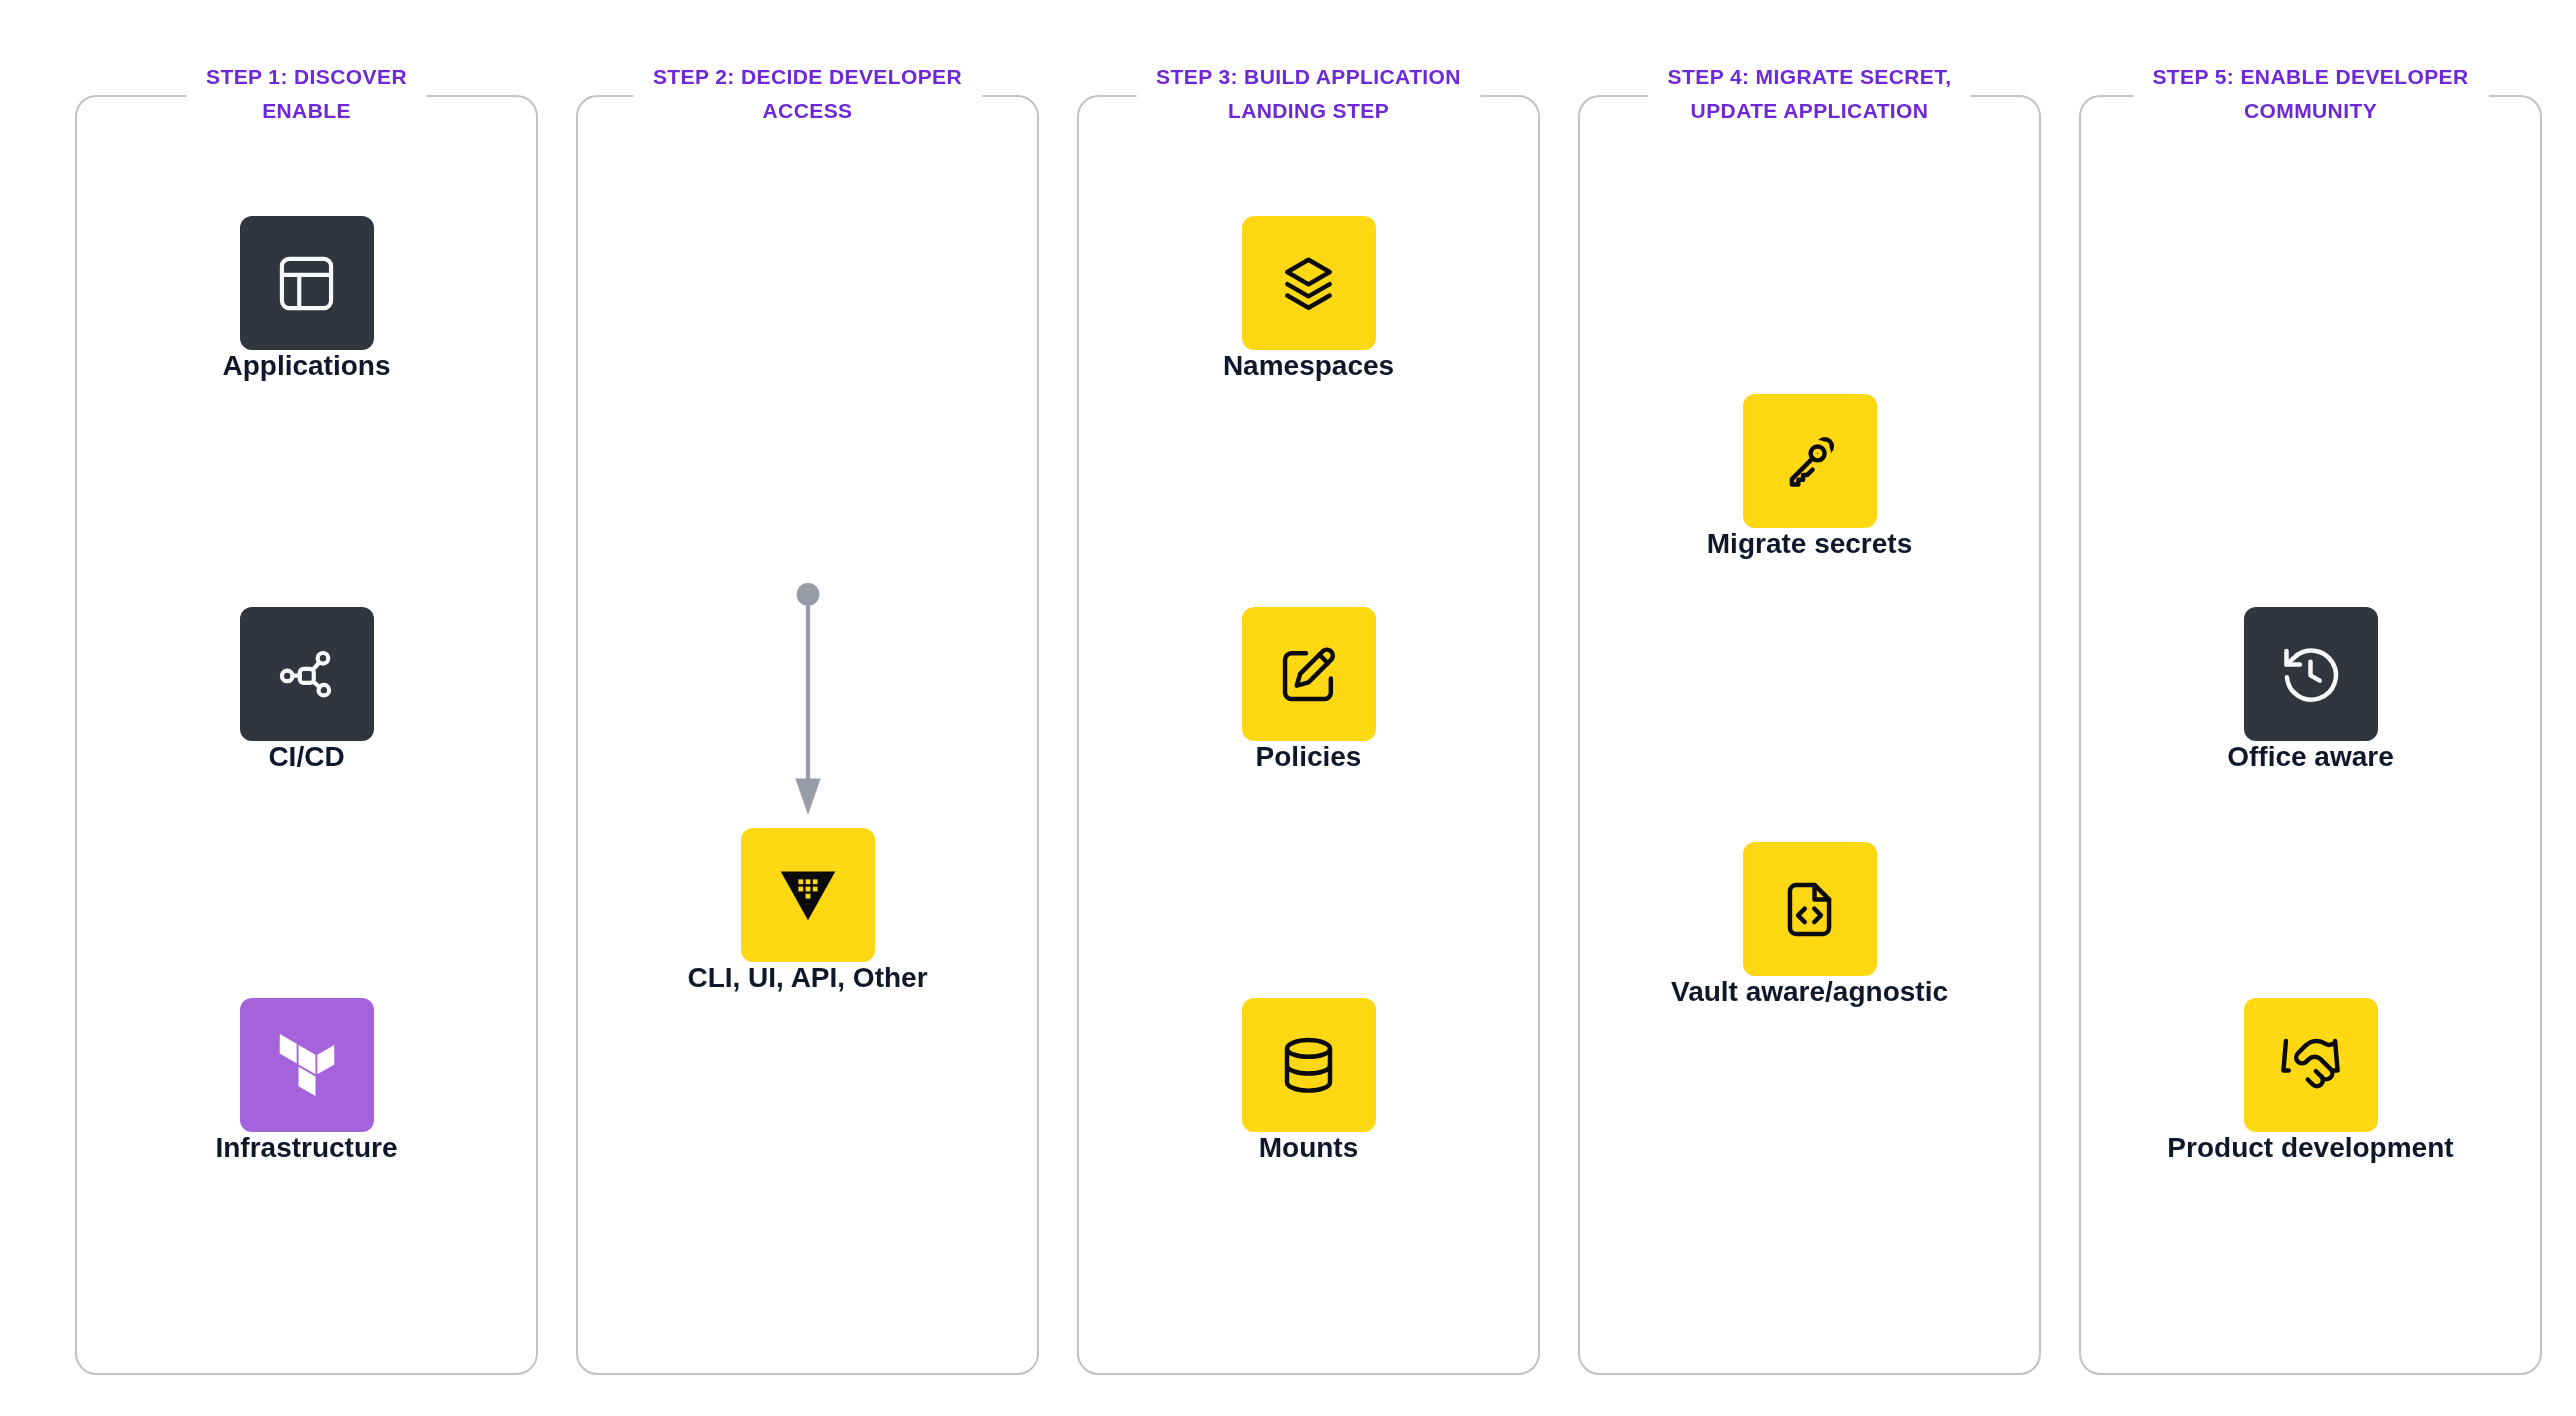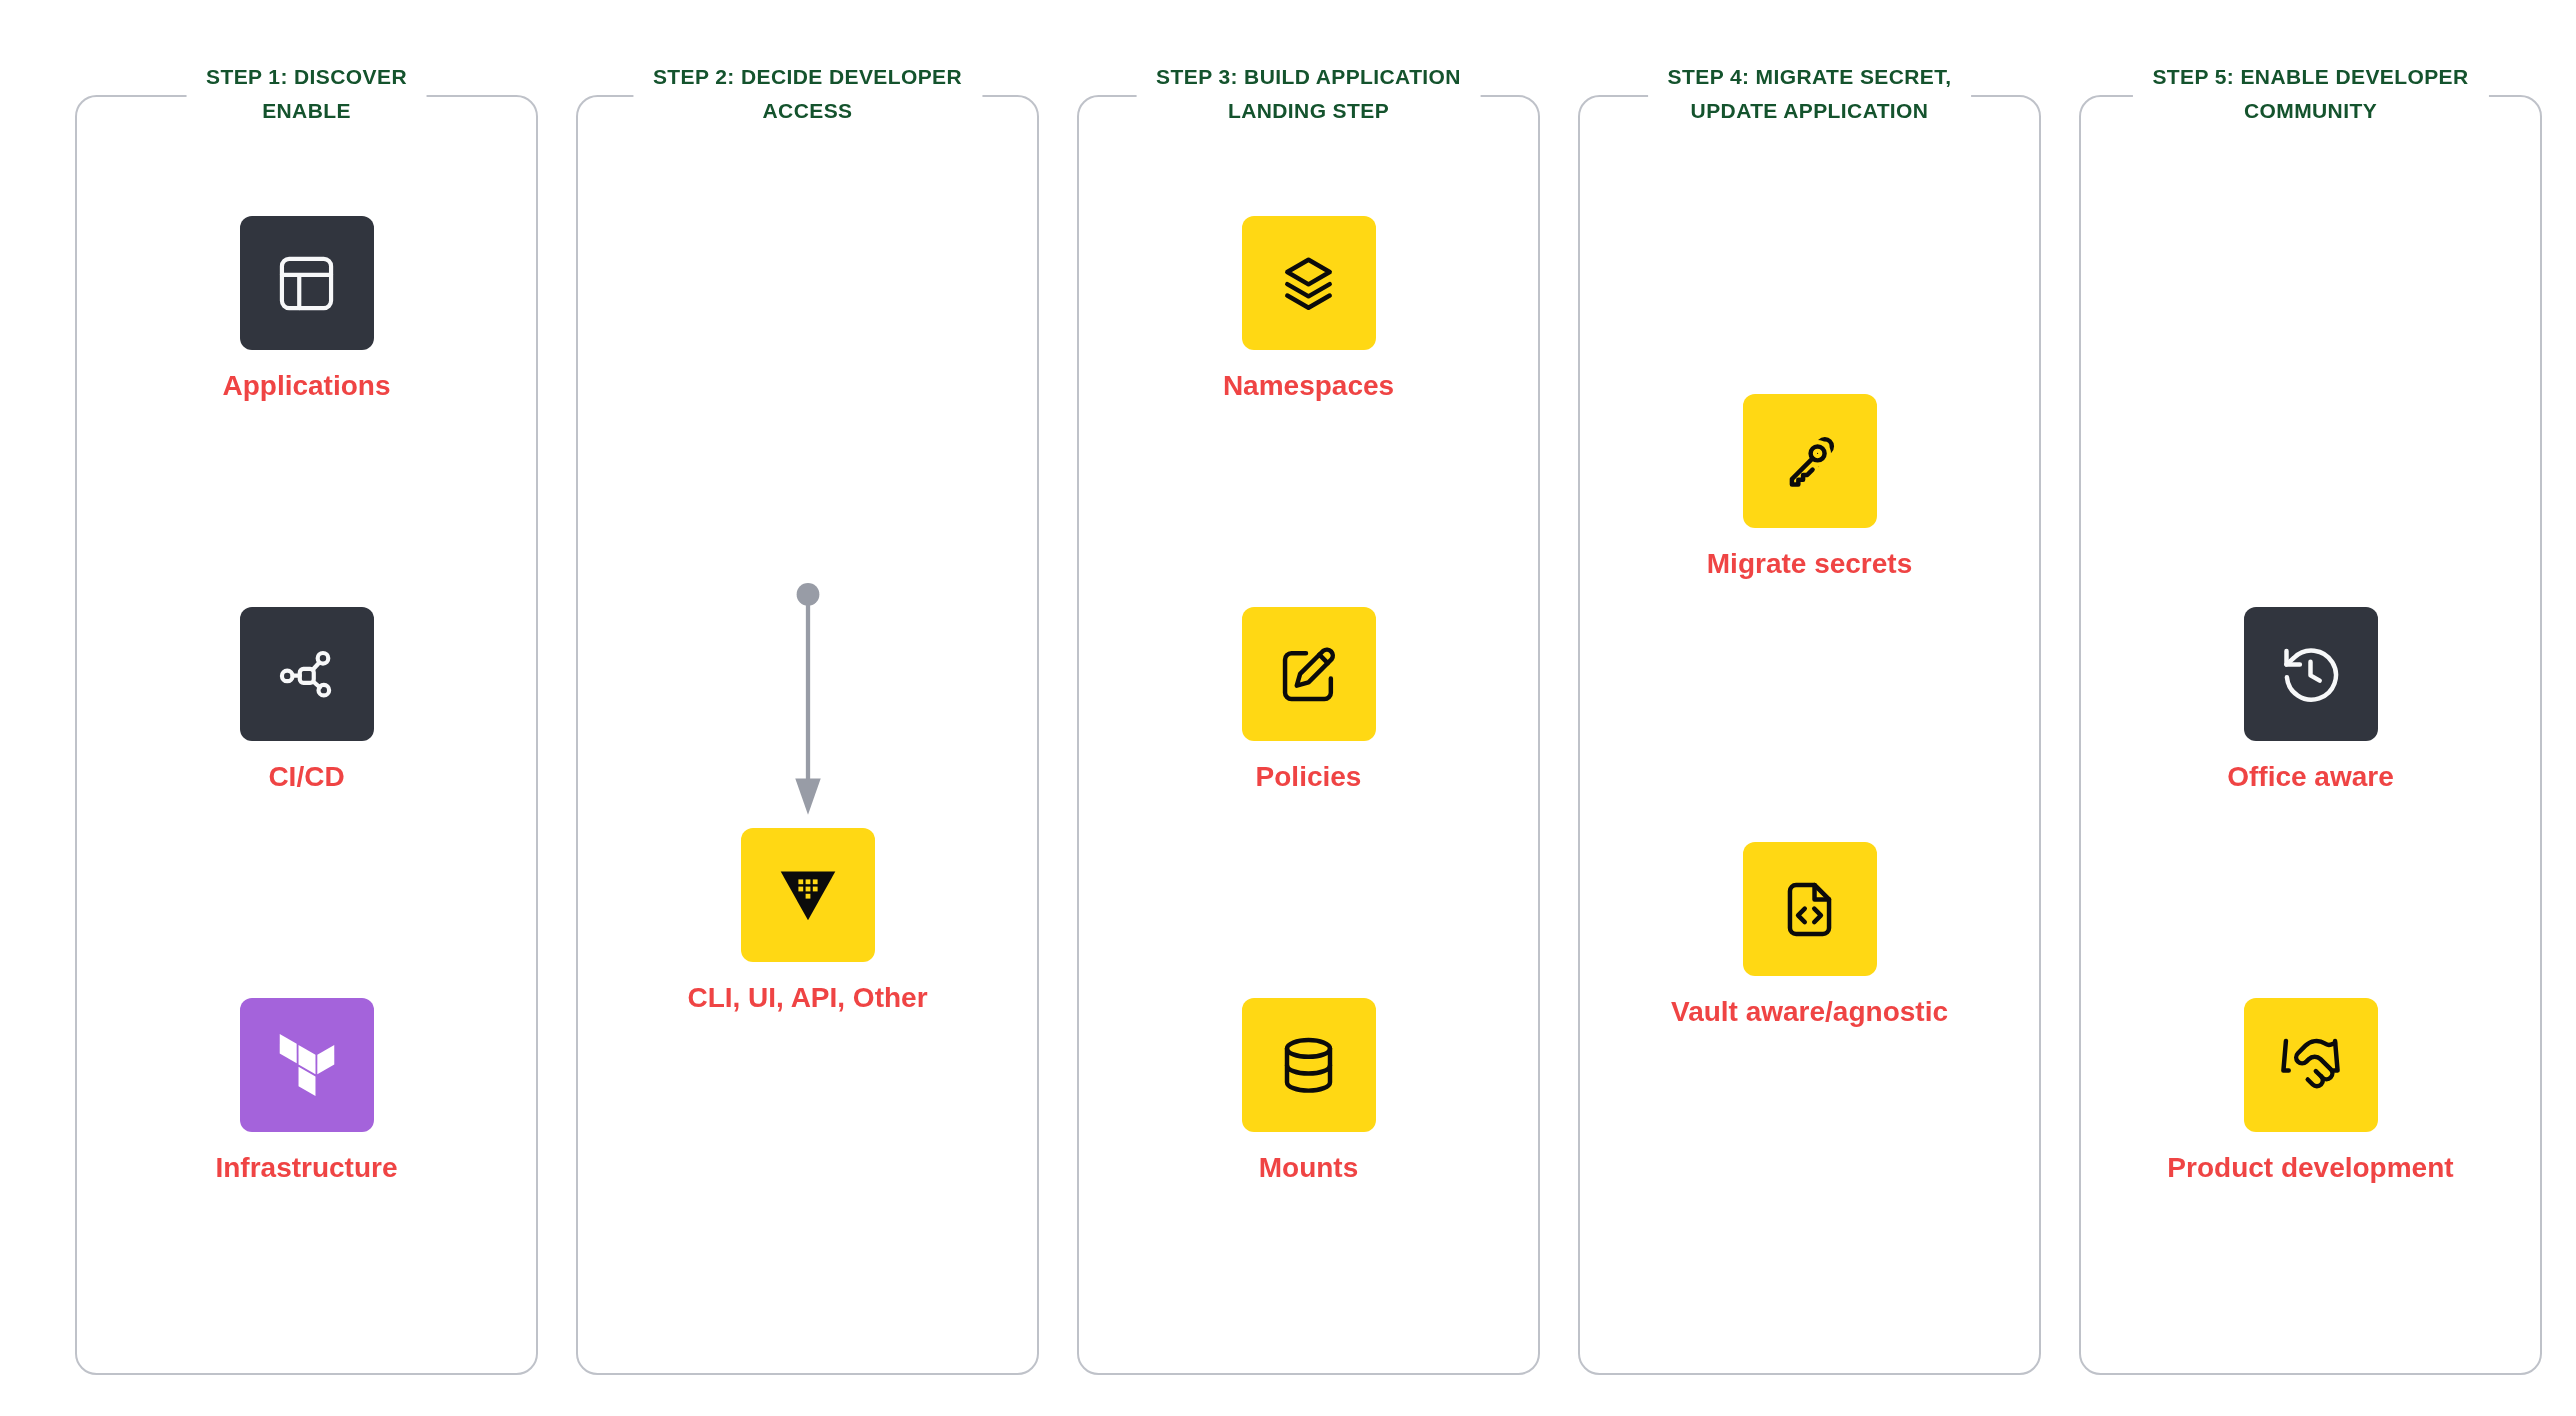--- a/index.html
+++ b/index.html
@@ -21,41 +21,40 @@
     background: #ffffff;
   }
   .col-title {
     position: absolute; top: -37px; left: 50%;
     transform: translateX(-50%);
     background: #ffffff;
     padding: 0 20px;
     font-size: 21px; font-weight: 700;
     letter-spacing: 0.4px;
     line-height: 34px;
-    color: #14532d;
+    color: #6d28d9;
     text-align: center;
     white-space: nowrap;
     z-index: 2;
   }
   .item {
     position: absolute; left: 0; right: 0;
     display: flex; flex-direction: column; align-items: center;
   }
   .tile {
     width: 134px; height: 134px;
     border-radius: 12px;
     display: flex; align-items: center; justify-content: center;
   }
   .tile-dark   { background: #31353E; color: #F7F8F9; }
   .tile-purple { background: #A463DB; color: #ffffff; }
   .tile-yellow { background: #FFD814; color: #0B0B0B; }
   .item-label {
-    margin-top: 20px;
     font-size: 28px; font-weight: 700;
-    color: #ef4444;
+    color: #0f172a;
     text-align: center;
     white-space: nowrap;
   }
   .icon-svg {
     fill: none; stroke: currentColor;
     stroke-width: 1.5; stroke-linecap: round; stroke-linejoin: round;
   }
   .connector { position: absolute; left: 50%; transform: translateX(-50%); }
 </style>
 </head>

